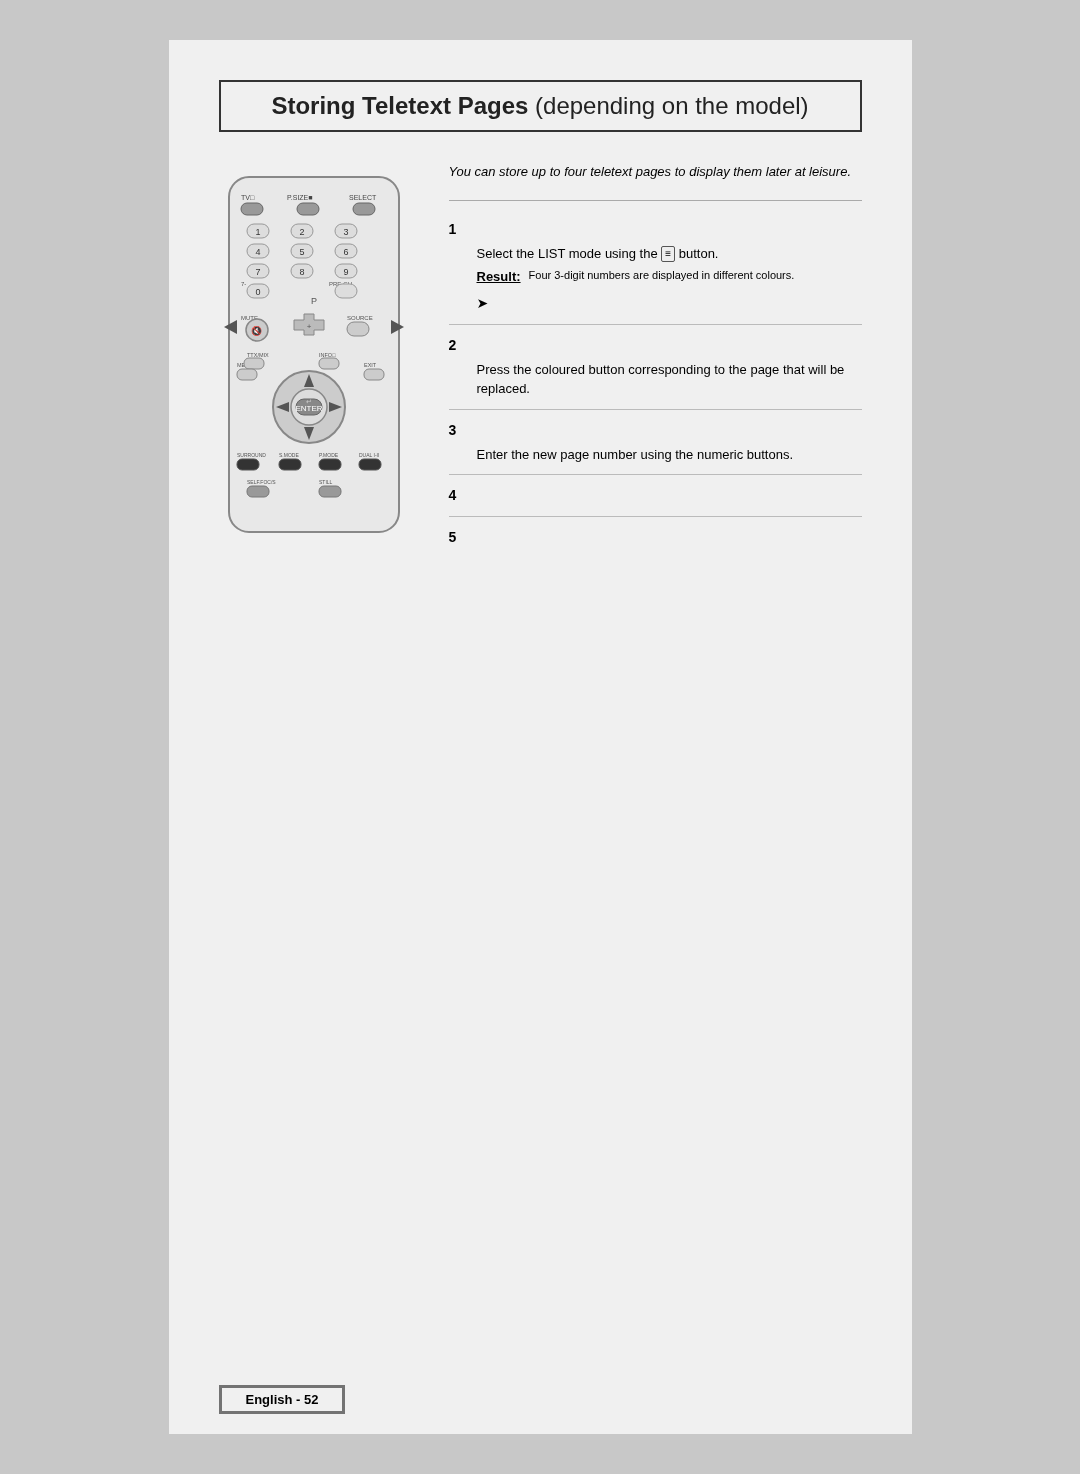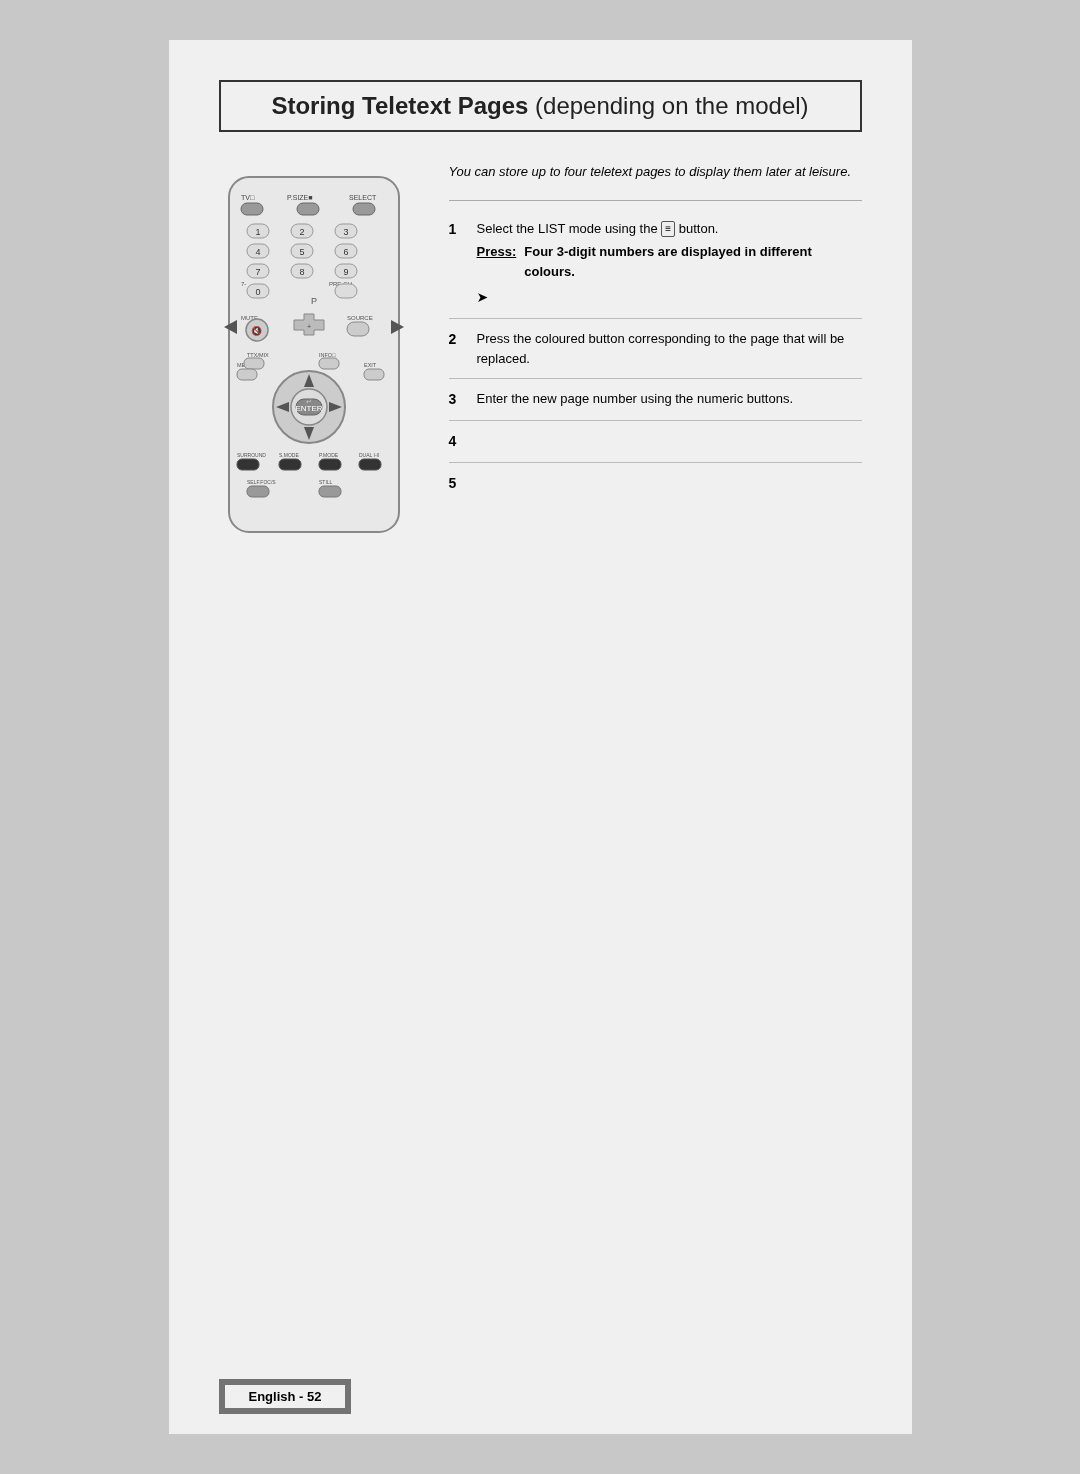--- a/index.html
+++ b/index.html
@@ -74,35 +74,35 @@
       border-bottom: none;
     }
     .step-num {
       font-weight: bold;
       font-size: 14px;
       min-width: 16px;
       flex-shrink: 0;
     }
     .step-content {
       flex: 1;
+      margin-top: 25px;
     }
     .result-row {
       display: flex;
       gap: 8px;
       margin-top: 4px;
     }
     .result-label {
       font-weight: bold;
       text-decoration: underline;
       white-space: nowrap;
       font-size: 13px;
     }
     .result-text {
-      font-size: 13px;
-      font-weight: bold;
+      font-size: 11px;
     }
     .tip-row {
       display: flex;
       gap: 6px;
       margin-top: 6px;
       font-size: 13px;
     }
     .tip-arrow {
       font-size: 14px;
       flex-shrink: 0;
@@ -123,21 +123,21 @@
       margin-top: 10px;
     }
 
     
     .footer {
       position: absolute;
       bottom: 20px;
       left: 50px;
       font-size: 13px;
       font-weight: bold;
-      border: 6px solid #737373;
+      border: 3px solid #737373;
       padding: 4px 24px;
       background: #f0f0f0;
     }
 
     
     .remote-svg {
       width: 190px;
       height: 370px;
     }
   </style>
@@ -258,21 +258,21 @@
 
       <hr class="divider">
 
       <ol class="steps-list">
 
         <li class="step-item">
           <span class="step-num">1</span>
           <div class="step-content">
             <span>Select the LIST mode using the <span class="btn-icon">≡</span> button.</span>
             <div class="result-row">
-              <span class="result-label">Press:</span>
+              <span class="result-label">Result:</span>
               <span class="result-text">Four 3-digit numbers are displayed in different colours.</span>
             </div>
             <div class="tip-row">
               <span class="tip-arrow">➤</span>
             </div>
           </div>
         </li>
 
         <li class="step-item">
           <span class="step-num">2</span>

